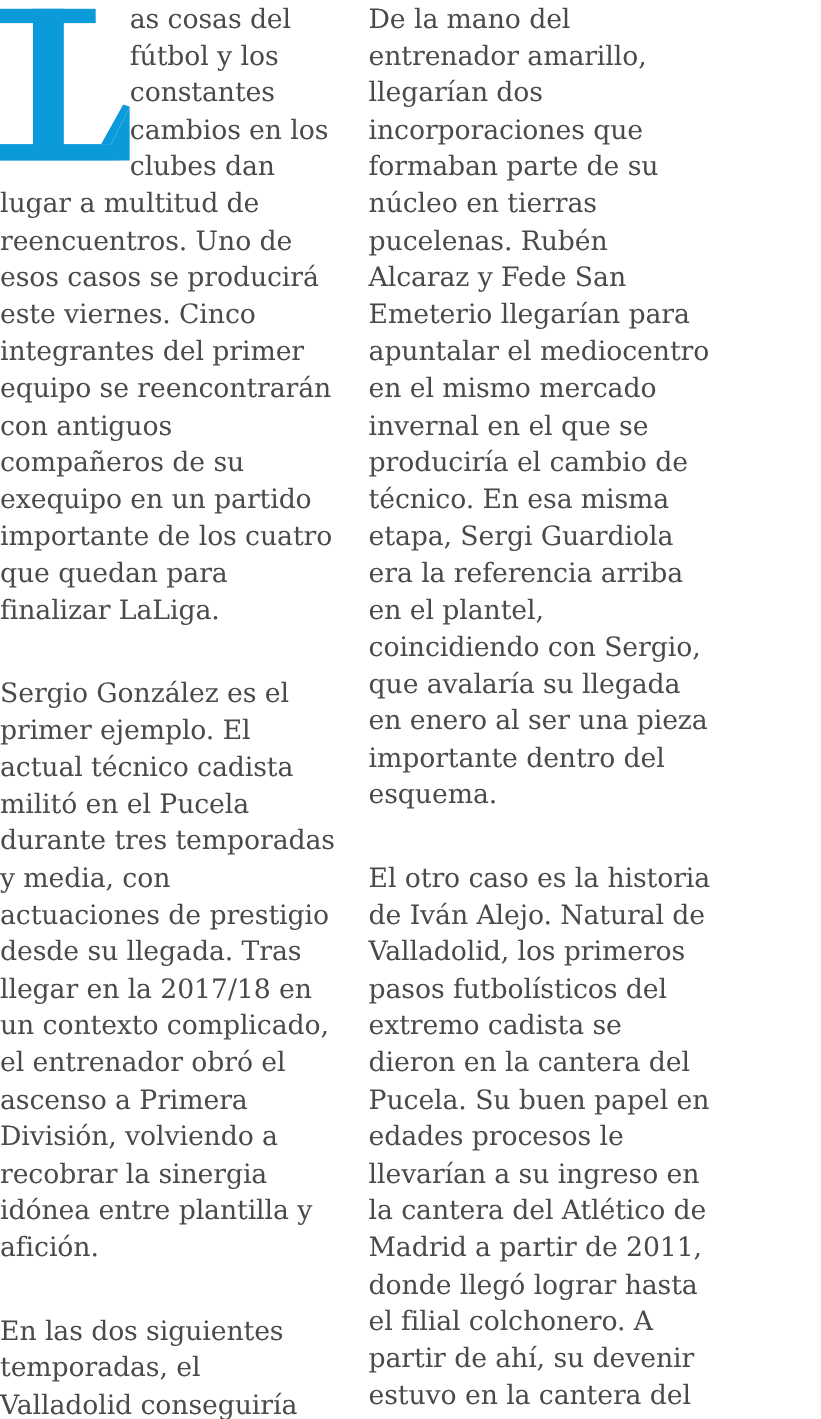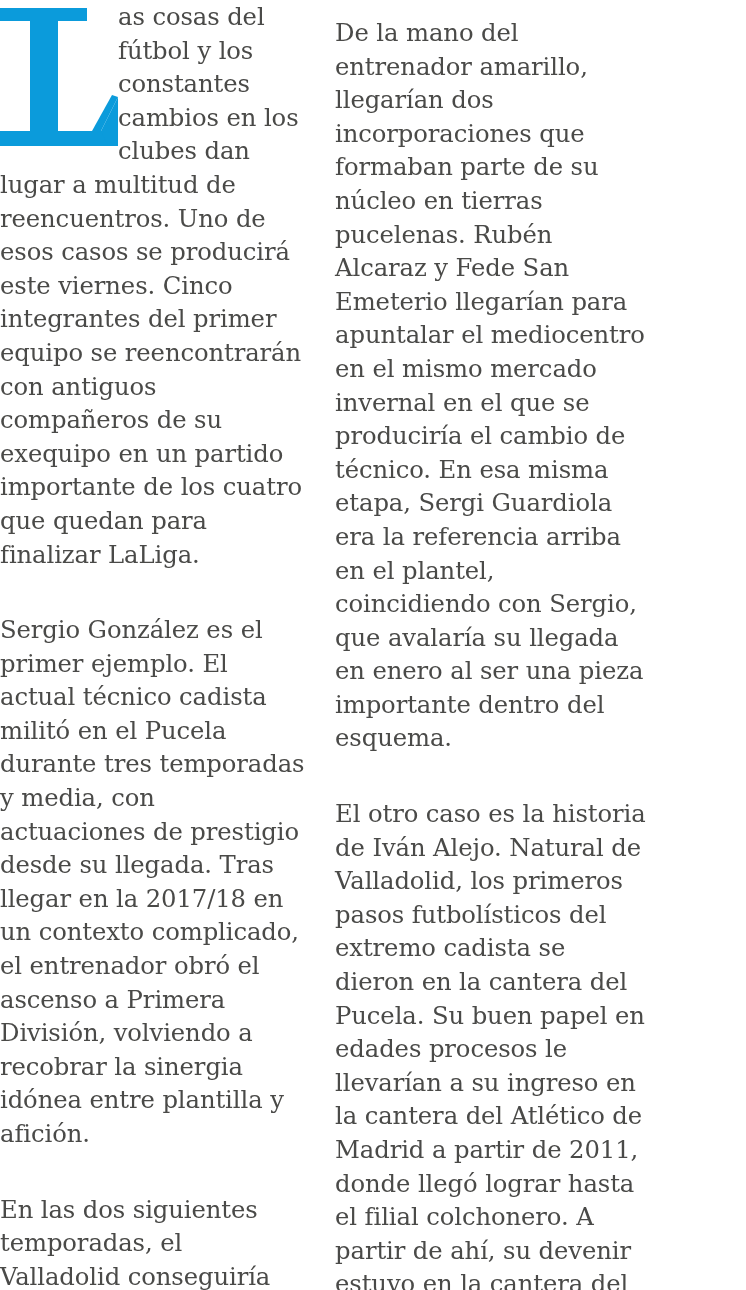--- a/index.html
+++ b/index.html
@@ -61,21 +61,21 @@
     font-size: 24.3px;
     line-height: 33.6px;
     letter-spacing: -0.1px;
     word-spacing: 0px;
     font-weight: 400;
     text-align: left;
     -webkit-font-smoothing: antialiased;
   }
   p.para + p.para { margin-top: 42px; }
 
-  .col-right p.para:first-child { margin-top: 16px; }
+  .col-right p.para:first-child { margin-top: 0; }
 
   
   .col-left p.para.first {
     text-indent: 0;
   }
 </style>
 </head>
 <body>
 
 <div id="article">

